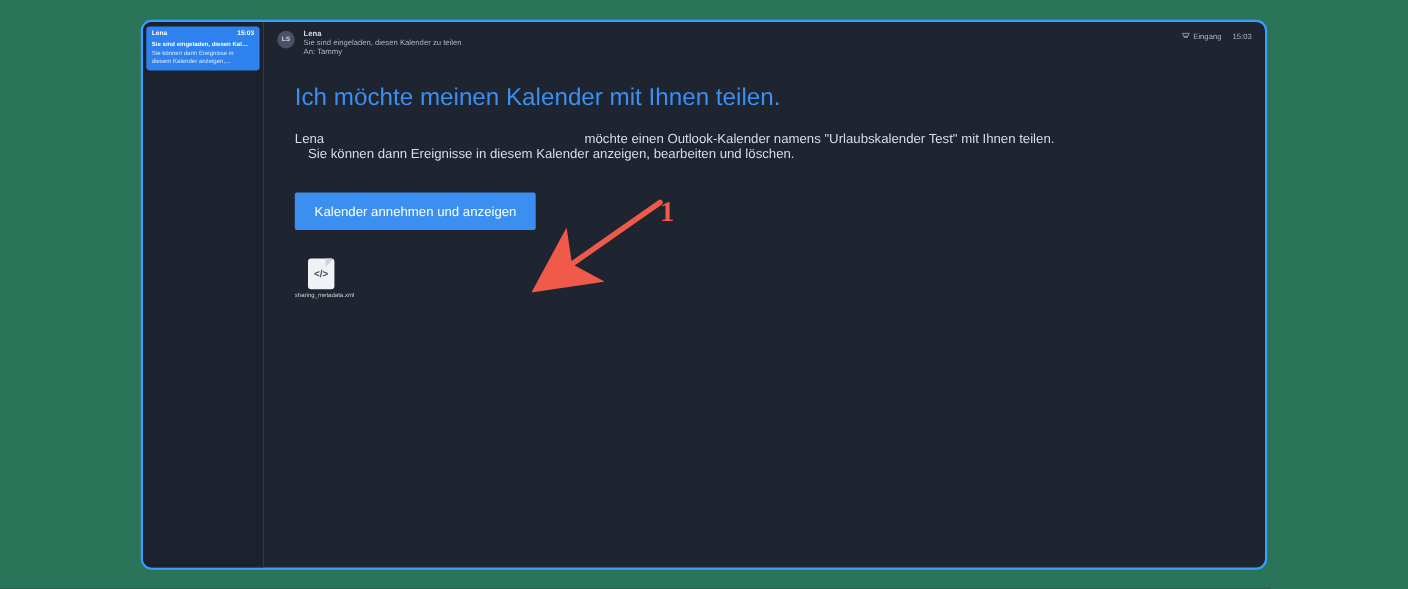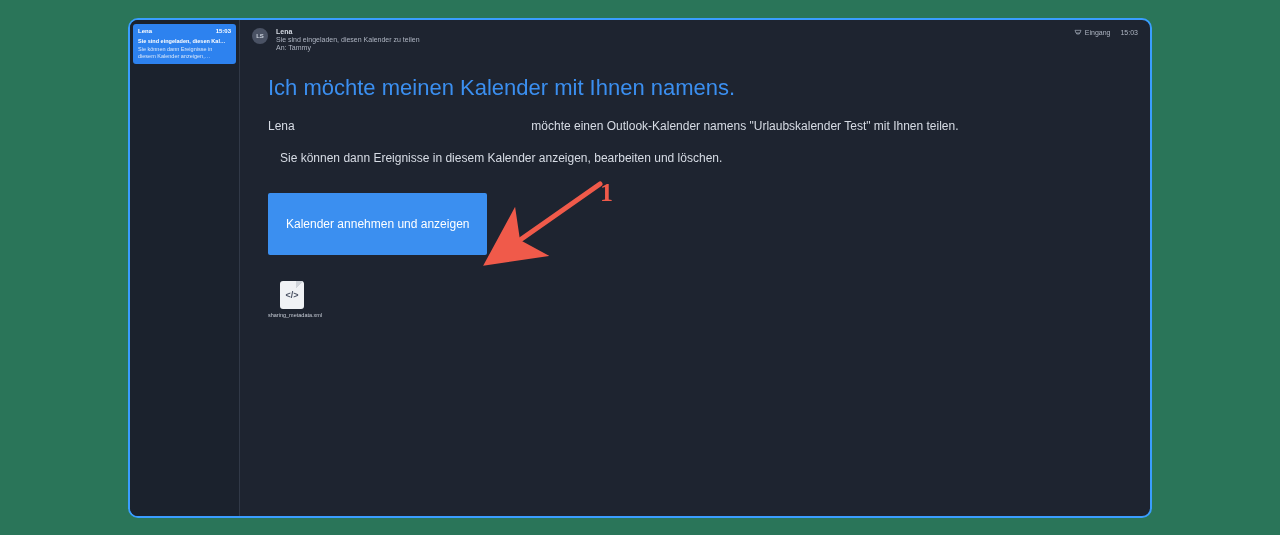--- a/index.html
+++ b/index.html
@@ -64,29 +64,29 @@
     padding: 18px 28px;
     color:#d7dce5;
     font-size:12px;
   }
   .title {
     color:#3b8ff0;
     font-size:22px;
     font-weight:400;
     margin-bottom:18px;
   }
-  .line1 { margin-bottom:18px; font-size:12px; }
+  .line1 { font-size:12px; }
   .line1 .nm { display:inline-block; min-width:260px; }
   .line2 { margin-bottom:28px; font-size:12px;margin-left:12px; }
   .accept-btn {
     display:inline-block;
     background:#3b8ff0;
     color:#fff;
     font-size:12px;
-    padding:24px 18px;
+    padding:10px 18px;
     border:none;
     border-radius:2px;
     cursor:pointer;
   }
 
   .attachment {
     margin-top:26px;
     width:48px;
     text-align:center;
     font-size:5.5px;
@@ -163,21 +163,21 @@
               <path d="M3 7l3 8h12l3-8M3 7h18M8 15v3h8v-3"></path>
             </svg>
           </span>
           <span>Eingang</span>
         </div>
         <span>15:03</span>
       </div>
     </div>
 
     <div class="msg-body">
-      <div class="title">Ich möchte meinen Kalender mit Ihnen namens.</div>
+      <div class="title">Ich möchte meinen Kalender mit Ihnen teilen.</div>
       <div class="line1">
         <span class="nm">Lena</span>
         <span>möchte einen Outlook-Kalender namens "Urlaubskalender Test" mit Ihnen teilen.</span>
       </div>
       <div class="line2">Sie können dann Ereignisse in diesem Kalender anzeigen, bearbeiten und löschen.</div>
       <button class="accept-btn">Kalender annehmen und anzeigen</button>
 
       <div class="attachment">
         <div class="attach-icon">
           <span>&lt;/&gt;</span>

